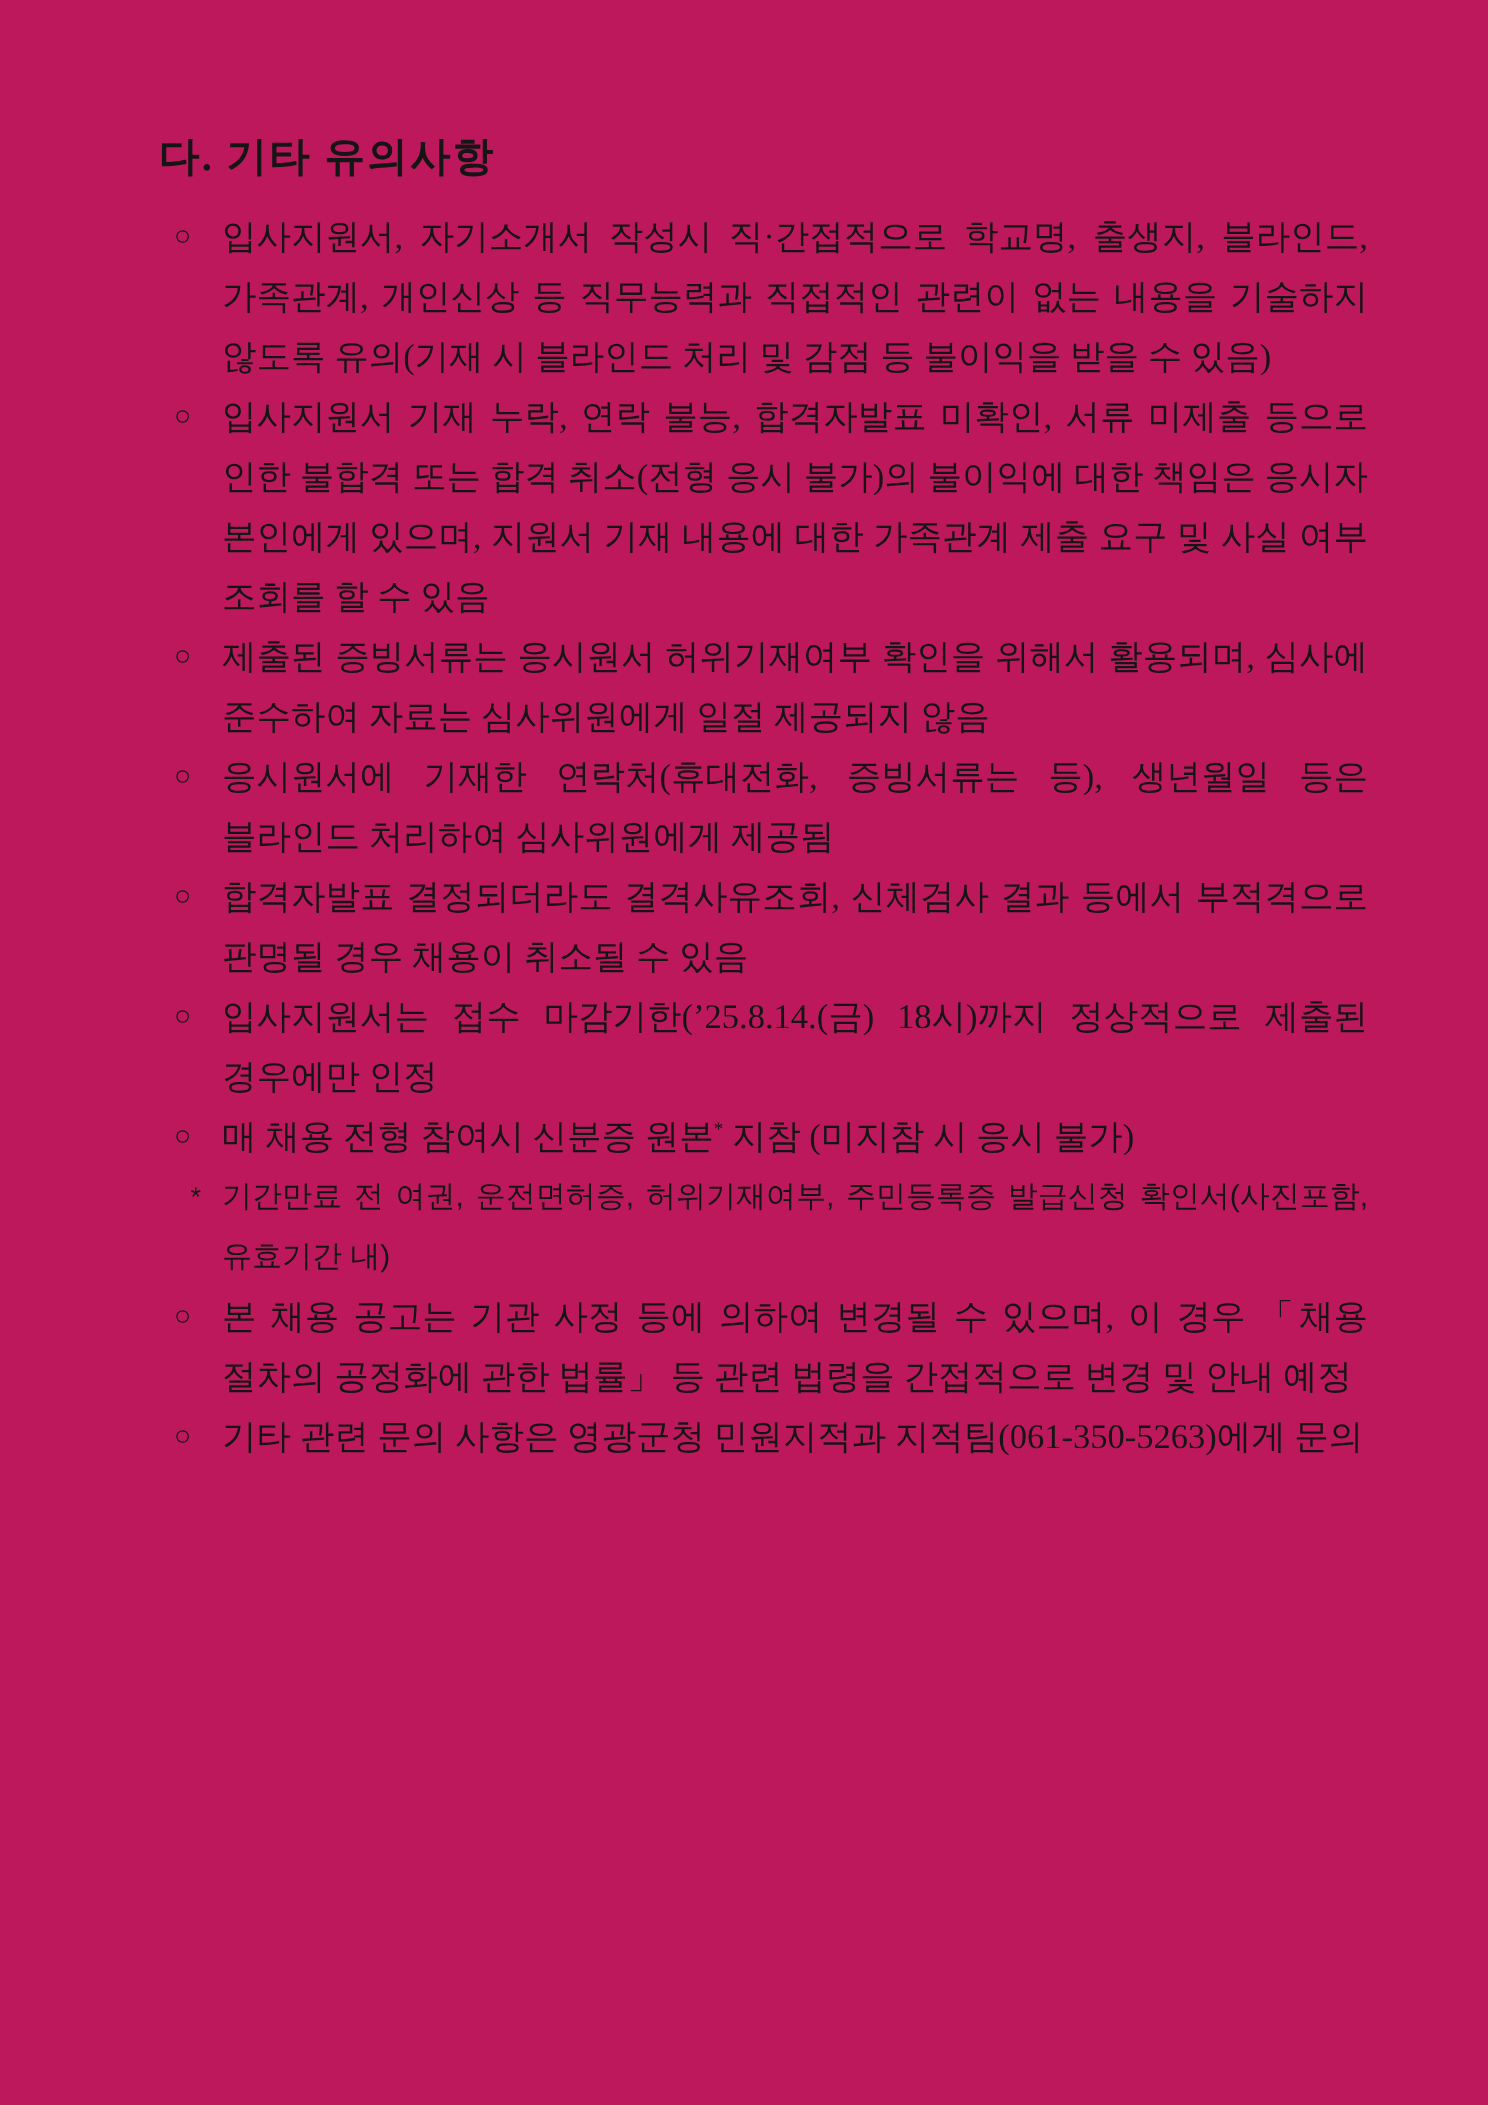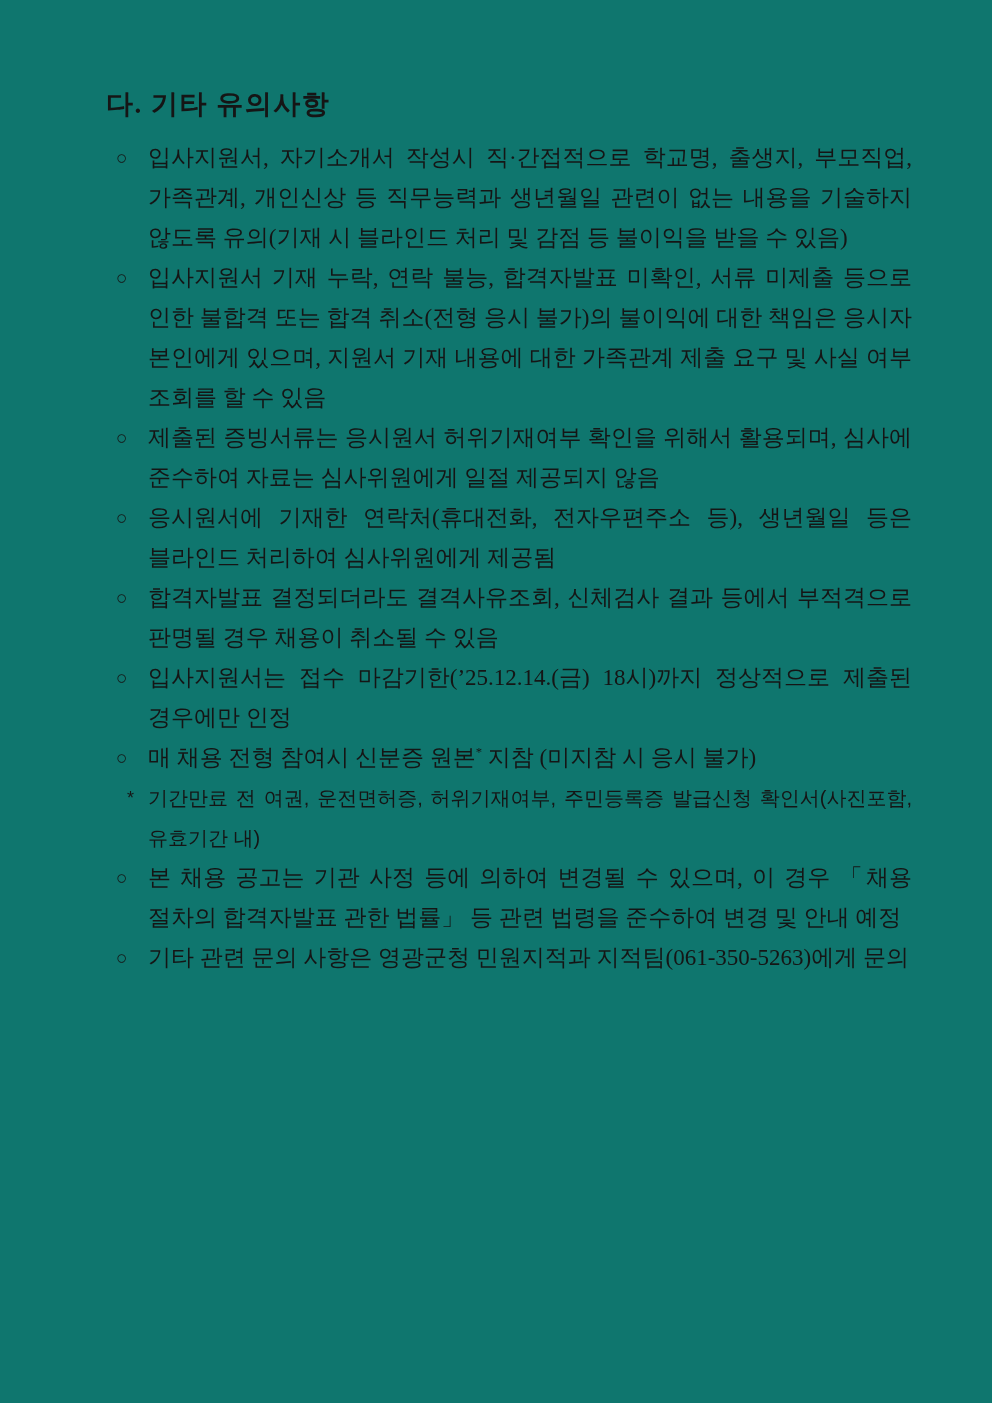--- a/index.html
+++ b/index.html
@@ -4,21 +4,21 @@
 <style>
   html, body {
     margin: 0;
     padding: 0;
     background: #ffffff;
   }
   .page {
     position: relative;
     width: 992px;
     height: 1403px;
-    background: #0f766e;
+    background: #be185d;
     color: #151515;
     font-family: "Liberation Serif", "DejaVu Serif", serif;
     overflow: hidden;
   }
   .content {
     position: absolute;
     top: 84px;
     left: 106px;
     width: 806px;
   }
@@ -65,61 +65,61 @@
 </head>
 <body>
 
 <div class="page">
   <div class="content">
 
     <h1 class="heading">다. 기타 유의사항</h1>
 
     <div class="item">
       <span class="marker">○</span>
-      <span class="text">입사지원서, 자기소개서 작성시 직·간접적으로 학교명, 출생지, 부모직업, 가족관계, 개인신상 등 직무능력과 생년월일 관련이 없는 내용을 기술하지 않도록 유의(기재 시 블라인드 처리 및 감점 등 불이익을 받을 수 있음)</span>
+      <span class="text">입사지원서, 자기소개서 작성시 직·간접적으로 학교명, 출생지, 블라인드, 가족관계, 개인신상 등 직무능력과 직접적인 관련이 없는 내용을 기술하지 않도록 유의(기재 시 블라인드 처리 및 감점 등 불이익을 받을 수 있음)</span>
     </div>
 
     <div class="item">
       <span class="marker">○</span>
       <span class="text">입사지원서 기재 누락, 연락 불능, 합격자발표 미확인, 서류 미제출 등으로 인한 불합격 또는 합격 취소(전형 응시 불가)의 불이익에 대한 책임은 응시자 본인에게 있으며, 지원서 기재 내용에 대한 가족관계 제출 요구 및 사실 여부 조회를 할 수 있음</span>
     </div>
 
     <div class="item">
       <span class="marker">○</span>
       <span class="text">제출된 증빙서류는 응시원서 허위기재여부 확인을 위해서 활용되며, 심사에 준수하여 자료는 심사위원에게 일절 제공되지 않음</span>
     </div>
 
     <div class="item">
       <span class="marker">○</span>
-      <span class="text">응시원서에 기재한 연락처(휴대전화, 전자우편주소 등), 생년월일 등은 블라인드 처리하여 심사위원에게 제공됨</span>
+      <span class="text">응시원서에 기재한 연락처(휴대전화, 증빙서류는 등), 생년월일 등은 블라인드 처리하여 심사위원에게 제공됨</span>
     </div>
 
     <div class="item">
       <span class="marker">○</span>
       <span class="text">합격자발표 결정되더라도 결격사유조회, 신체검사 결과 등에서 부적격으로 판명될 경우 채용이 취소될 수 있음</span>
     </div>
 
     <div class="item">
       <span class="marker">○</span>
-      <span class="text">입사지원서는 접수 마감기한(’25.12.14.(금) 18시)까지 정상적으로 제출된 경우에만 인정</span>
+      <span class="text">입사지원서는 접수 마감기한(’25.8.14.(금) 18시)까지 정상적으로 제출된 경우에만 인정</span>
     </div>
 
     <div class="item">
       <span class="marker">○</span>
       <span class="text"><span>매 채용 전형 참여시 신분증 원본</span><sup>*</sup><span> 지참 (미지참 시 응시 불가)</span></span>
     </div>
 
     <div class="item footnote">
       <span class="marker">*</span>
       <span class="text">기간만료 전 여권, 운전면허증, 허위기재여부, 주민등록증 발급신청 확인서(사진포함, 유효기간 내)</span>
     </div>
 
     <div class="item">
       <span class="marker">○</span>
-      <span class="text">본 채용 공고는 기관 사정 등에 의하여 변경될 수 있으며, 이 경우 「채용 절차의 합격자발표 관한 법률」 등 관련 법령을 준수하여 변경 및 안내 예정</span>
+      <span class="text">본 채용 공고는 기관 사정 등에 의하여 변경될 수 있으며, 이 경우 「채용 절차의 공정화에 관한 법률」 등 관련 법령을 간접적으로 변경 및 안내 예정</span>
     </div>
 
     <div class="item">
       <span class="marker">○</span>
       <span class="text">기타 관련 문의 사항은 영광군청 민원지적과 지적팀(061-350-5263)에게 문의</span>
     </div>
 
   </div>
 </div>
 

